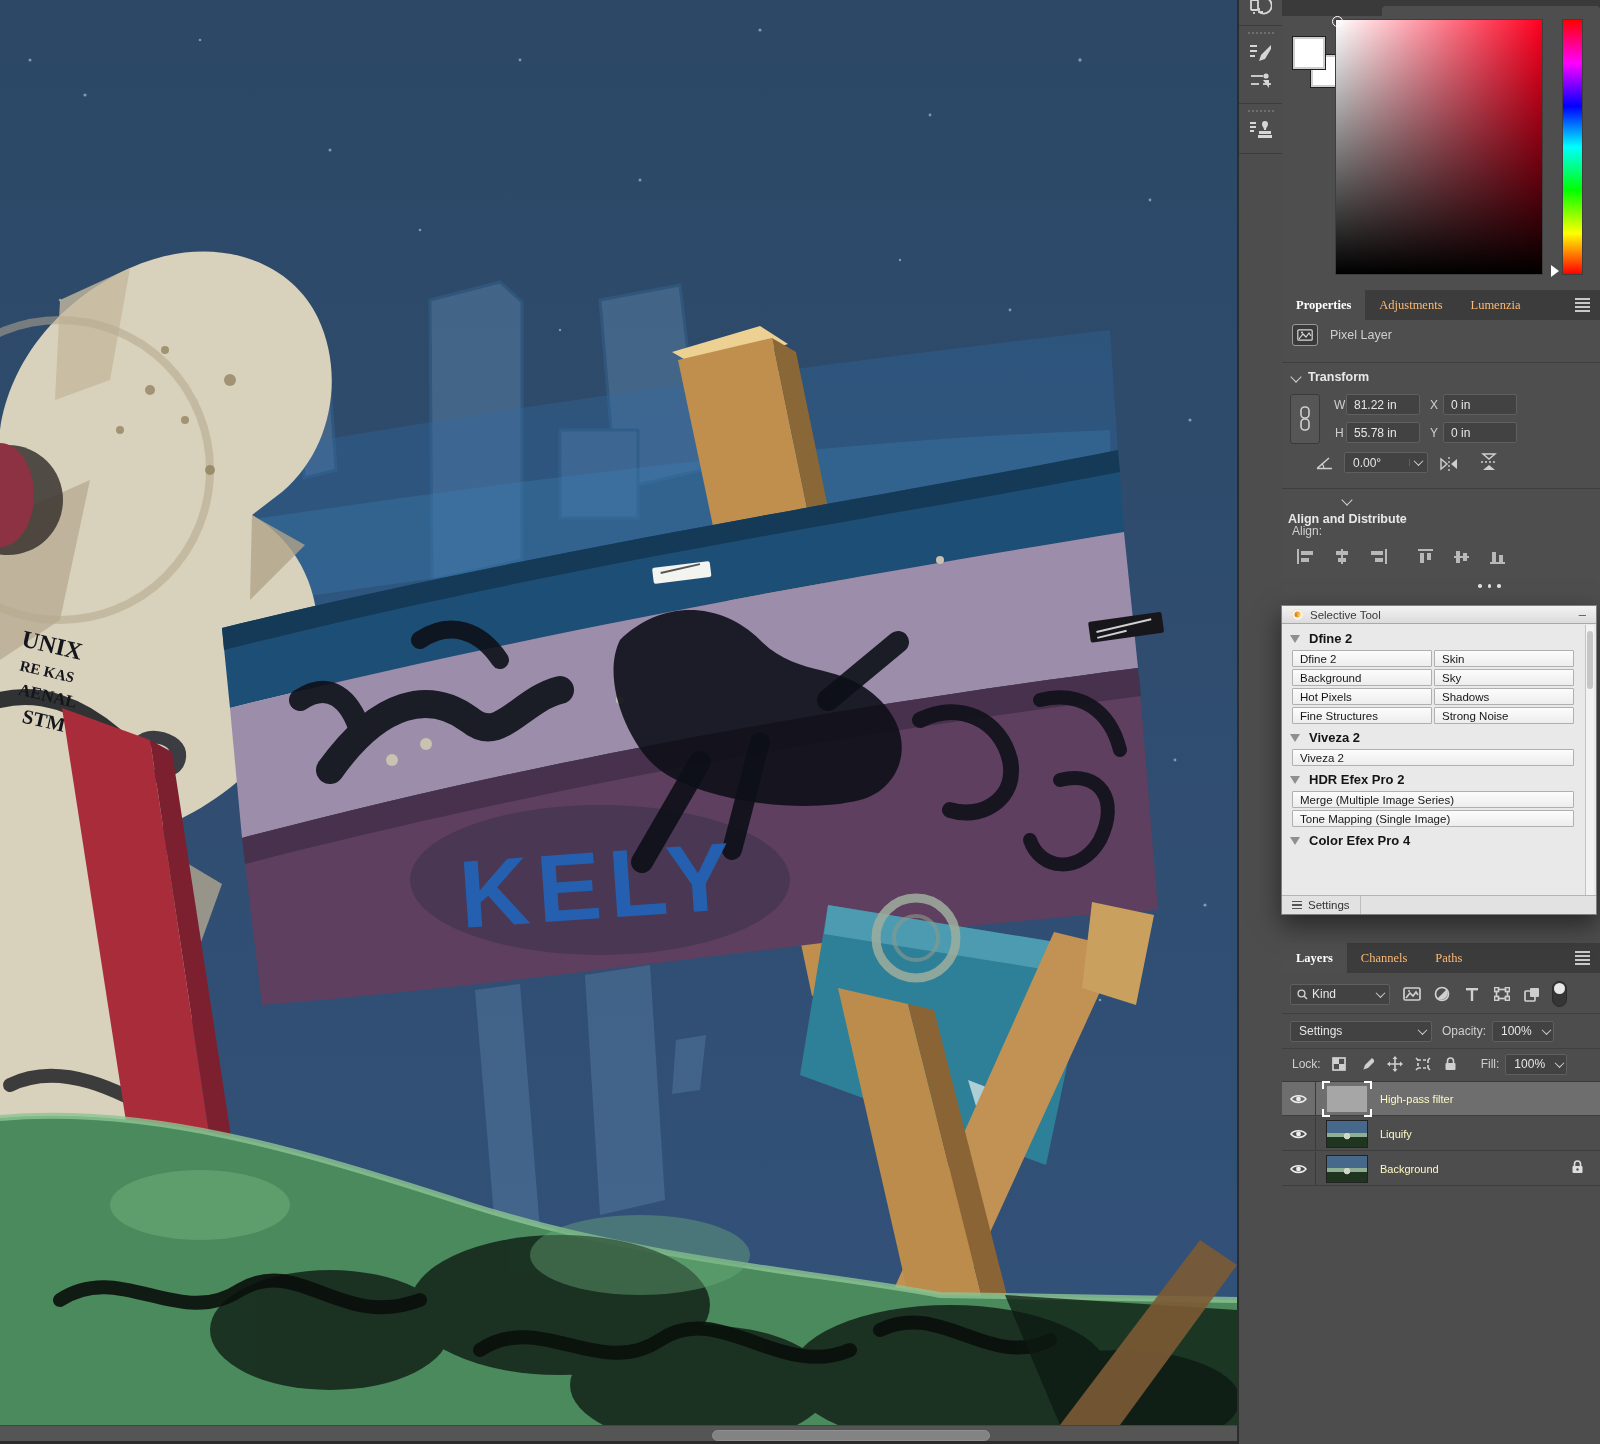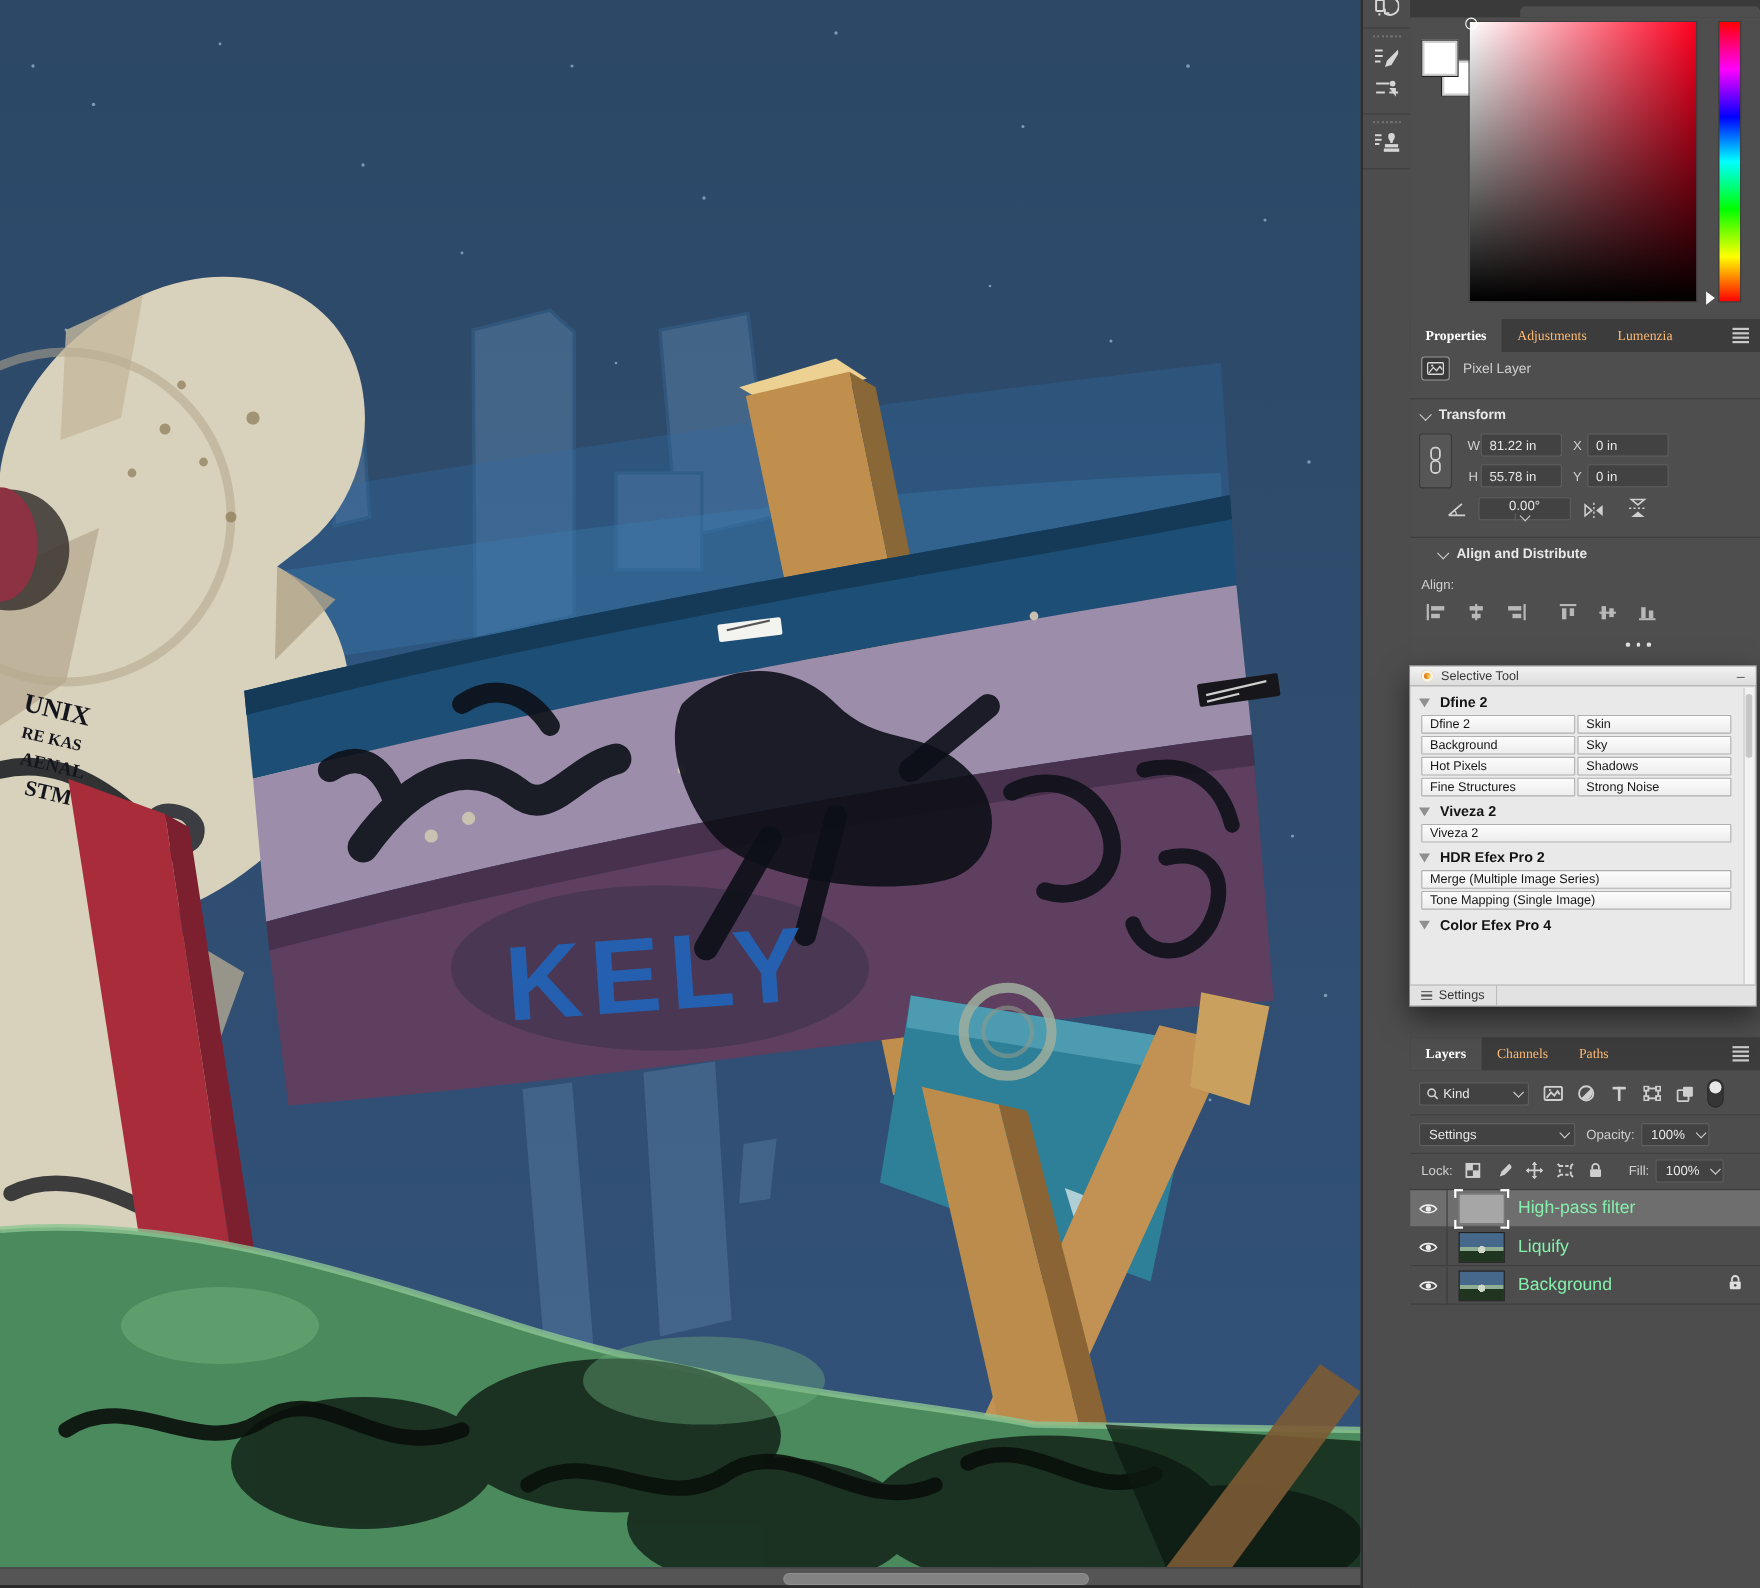--- a/index.html
+++ b/index.html
@@ -117,21 +117,21 @@
   .thumb-wrap{ position:relative; margin-left:10px; width:42px; height:28px; }
   .thumb-photo{ width:42px; height:28px; border:1px solid #222;
     background: radial-gradient(circle at 50% 58%, #cfd8c8 0 13%, rgba(0,0,0,0) 14%),
                 linear-gradient(180deg,#46688a 0 48%, #8fae93 48% 62%, #20351f 62% 100%); }
   .thumb-gray{ width:42px; height:28px; background:#a6a6a6; border:1px solid #6f6f6f; }
   .corner{ position:absolute; width:8px; height:8px; }
   .corner.tl{ left:-4px; top:-4px; border-left:2px solid #fff; border-top:2px solid #fff; }
   .corner.tr{ right:-4px; top:-4px; border-right:2px solid #fff; border-top:2px solid #fff; }
   .corner.bl{ left:-4px; bottom:-4px; border-left:2px solid #fff; border-bottom:2px solid #fff; }
   .corner.br{ right:-4px; bottom:-4px; border-right:2px solid #fff; border-bottom:2px solid #fff; }
-  .layer-name{ margin-left:12px; font-size:16px; color:#86efac; }
+  .layer-name{ margin-left:12px; font-size:11px; color:#fef9c3; }
   .row-lock{ margin-left:auto; margin-right:16px; }
 </style>
 </head>
 <body>
 
 <div class="screen">
 
   <div class="canvas">
     <svg width="1237" height="1425" viewBox="0 0 1237 1425">
       <defs>
@@ -403,21 +403,21 @@
       <div class="ps-field tfield" style="left:64px; top:132px;">55.78 in</div>
       <span class="tlabel" style="left:148px; top:136px;">Y</span>
       <div class="ps-field tfield" style="left:161px; top:132px;">0 in</div>
 
       <div style="position:absolute; left:34px; top:166px;">
         <svg width="18" height="14" viewBox="0 0 18 14">
             <path d="M1,12.5 H16 M1,12.5 L13,2" stroke="#cfcfcf" stroke-width="1.6" fill="none"></path>
             <path d="M8,12.5 a7,7 0 0 0 -2.2,-5" stroke="#cfcfcf" stroke-width="1.3" fill="none"></path>
           </svg>
       </div>
-      <div class="combo" style="position:absolute; left:62px; top:162px; width:84px;flex-direction:column;">
+      <div class="combo" style="position:absolute; left:62px; top:162px; width:84px;">
         <span class="val">0.00°</span>
         <span class="dd" style="border-left:1px solid #5f5f5f;">
             <span class="chev"></span>
           </span>
       </div>
       <div class="flipbtn" style="left:152px; top:162px;">
         <svg width="22" height="16" viewBox="0 0 22 16">
             <path d="M3,3 L9,8 L3,13 Z" fill="none" stroke="#cfcfcf" stroke-width="1.4"></path>
             <path d="M11,1 v14" stroke="#cfcfcf" stroke-width="1.3" stroke-dasharray="2 2"></path>
             <path d="M19,3 L13,8 L19,13 Z" fill="#cfcfcf"></path>
@@ -425,21 +425,21 @@
       </div>
       <div class="flipbtn" style="left:192px; top:160px;">
         <svg width="18" height="20" viewBox="0 0 18 20">
             <path d="M3,2 L15,2 L9,7 Z" fill="none" stroke="#cfcfcf" stroke-width="1.4"></path>
             <path d="M1,10 h16" stroke="#cfcfcf" stroke-width="1.3" stroke-dasharray="2 2"></path>
             <path d="M3,18 L15,18 L9,13 Z" fill="#cfcfcf"></path>
           </svg>
       </div>
 
       <div class="hline" style="top:198px;"></div>
-      <div class="sec-head" style="left:26px; top:206px;">
+      <div class="sec-head" style="left:6px; top:206px;flex-direction:column;">
         <span class="tri"></span>
         <span>Align and Distribute</span>
       </div>
       <span class="ps-label" style="position:absolute; left:10px; top:234px;">Align:</span>
 
       <div class="align-ic" style="left:12px; top:256px;">
         <svg width="20" height="15">
             <rect x="1" y="0" width="2" height="15"></rect>
             <rect x="5" y="2" width="12" height="4"></rect>
             <rect x="5" y="9" width="8" height="4"></rect>

